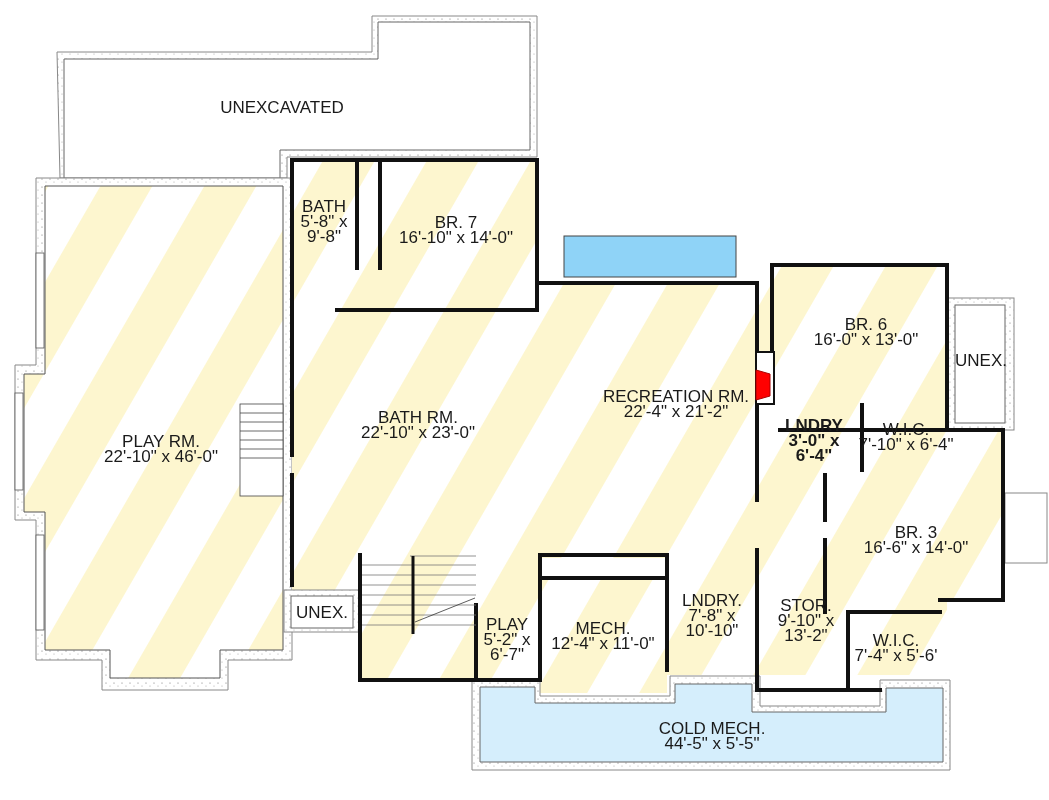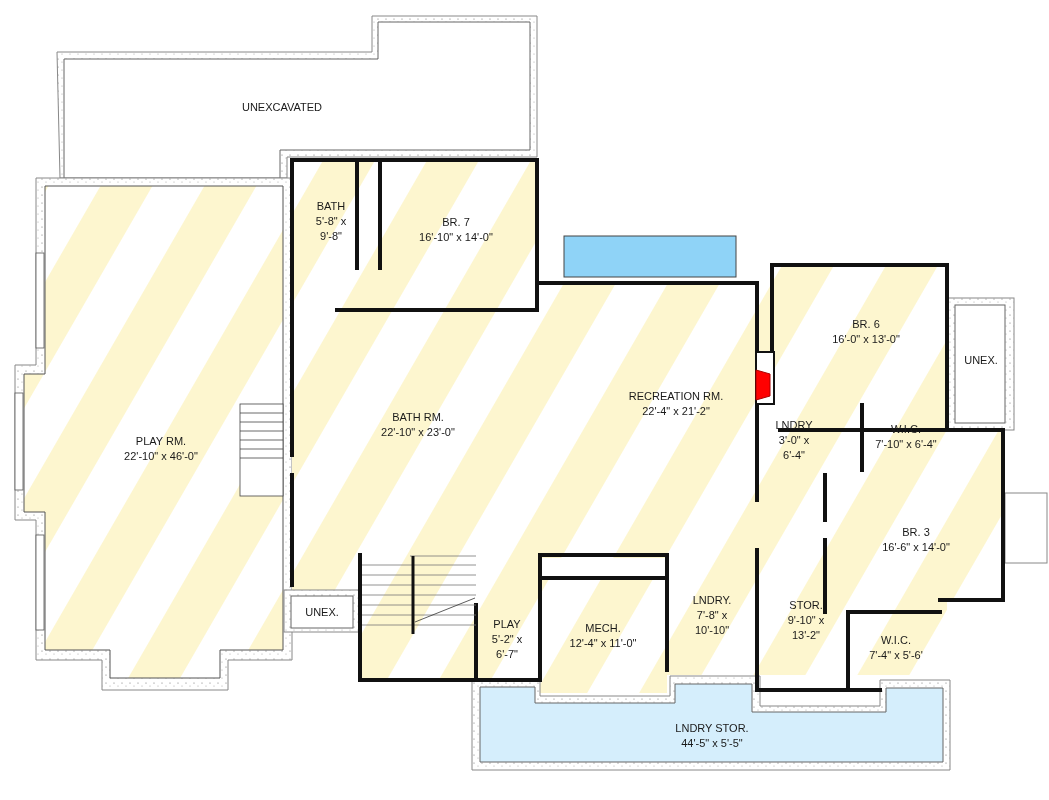--- a/index.html
+++ b/index.html
@@ -1,18 +1,18 @@
 <!DOCTYPE html>
 <html><head>
 <meta charset="utf-8">
 <style>
   html, body { margin: 0; padding: 0; background: #ffffff; }
   body { width: 1049px; height: 800px; position: relative; overflow: hidden; font-family: "Liberation Sans", sans-serif; }
   #plan { position: absolute; left: 0; top: 0; width: 1049px; height: 800px; }
-  .lbl { position: absolute; transform: translate(-50%, -50%); text-align: center; color: #1a1a1a; font-size: 11px; line-height: 15px; white-space: nowrap; pointer-events: none; }
+  .lbl { position: absolute; transform: translate(-50%, -50%); text-align: center; color: #1a1a1a; font-size: 17px; line-height: 15px; white-space: nowrap; pointer-events: none; }
   .lbl span { display: block; }
 </style>
 </head>
 <body>
 
 <svg id="plan" viewBox="0 0 1049 800" xmlns="http://www.w3.org/2000/svg">
   <defs>
     <pattern id="stripes" patternUnits="userSpaceOnUse" width="90" height="90" patternTransform="rotate(30)">
       <rect width="90" height="90" fill="#ffffff"></rect>
       <rect x="0" y="0" width="45" height="90" fill="#fdf6cf"></rect>
@@ -122,21 +122,21 @@
   </g>
 </svg>
 
 <div class="lbl" style="left:282px;top:107px;">
     <span>UNEXCAVATED</span>
   </div>
 <div class="lbl" style="left:161px;top:421px;margin-top:28px;">
     <span>PLAY RM.</span>
     <span>22'-10" x 46'-0"</span>
   </div>
-<div class="lbl" style="left:324px;top:221px;margin-left:7px;">
+<div class="lbl" style="left:324px;top:221px;">
     <span>BATH</span>
     <span>5'-8" x</span>
     <span>9'-8"</span>
   </div>
 <div class="lbl" style="left:456px;top:230px;">
     <span>BR. 7</span>
     <span>16'-10" x 14'-0"</span>
   </div>
 <div class="lbl" style="left:418px;top:425px;">
     <span>BATH RM.</span>
@@ -146,21 +146,21 @@
     <span>RECREATION RM.</span>
     <span>22'-4" x 21'-2"</span>
   </div>
 <div class="lbl" style="left:866px;top:332px;">
     <span>BR. 6</span>
     <span>16'-0" x 13'-0"</span>
   </div>
 <div class="lbl" style="left:981px;top:360px;">
     <span>UNEX.</span>
   </div>
-<div class="lbl" style="left:794px;top:440px;">
+<div class="lbl" style="left:814px;top:440px;font-weight:bold;">
     <span>LNDRY</span>
     <span>3'-0" x</span>
     <span>6'-4"</span>
   </div>
 <div class="lbl" style="left:906px;top:437px;">
     <span>W.I.C.</span>
     <span>7'-10" x 6'-4"</span>
   </div>
 <div class="lbl" style="left:916px;top:540px;">
     <span>BR. 3</span>
@@ -186,15 +186,15 @@
   </div>
 <div class="lbl" style="left:507px;top:639px;">
     <span>PLAY</span>
     <span>5'-2" x</span>
     <span>6'-7"</span>
   </div>
 <div class="lbl" style="left:322px;top:612px;">
     <span>UNEX.</span>
   </div>
 <div class="lbl" style="left:712px;top:736px;">
-    <span>LNDRY STOR.</span>
+    <span>COLD MECH.</span>
     <span>44'-5" x 5'-5"</span>
   </div>
 
 </body></html>

